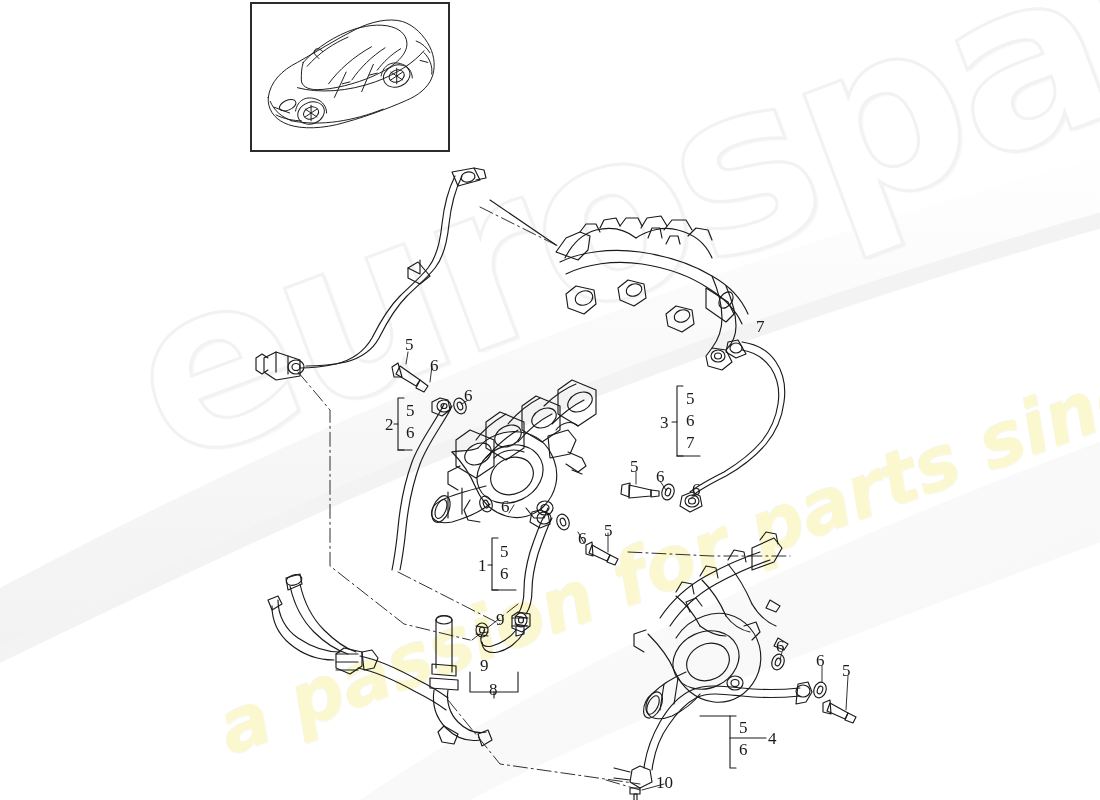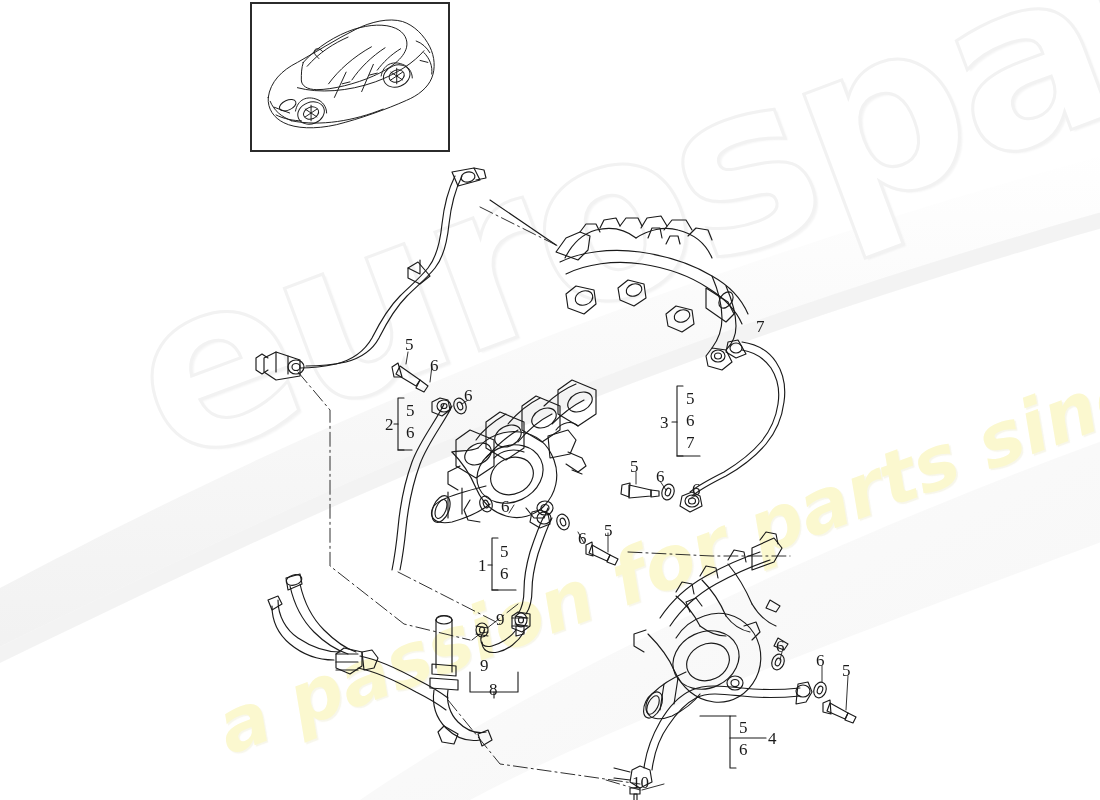--- a/index.html
+++ b/index.html
@@ -492,16 +492,16 @@
     <span class="lbl" style="left:756px;top:318px;">7</span>
     <span class="lbl" style="left:630px;top:458px;">5</span>
     <span class="lbl" style="left:656px;top:468px;">6</span>
     <span class="lbl" style="left:692px;top:481px;">6</span>
     <span class="lbl" style="left:776px;top:638px;">6</span>
     <span class="lbl" style="left:816px;top:652px;">6</span>
     <span class="lbl" style="left:842px;top:662px;">5</span>
     <span class="lbl" style="left:768px;top:730px;">4</span>
     <span class="lbl" style="left:739px;top:719px;">5</span>
     <span class="lbl" style="left:739px;top:741px;">6</span>
-    <span class="lbl" style="left:632px;top:774px;">10</span>
+    <span class="lbl" style="left:656px;top:774px;">10</span>
   </div>
 
 </div>
 
 </body></html>

